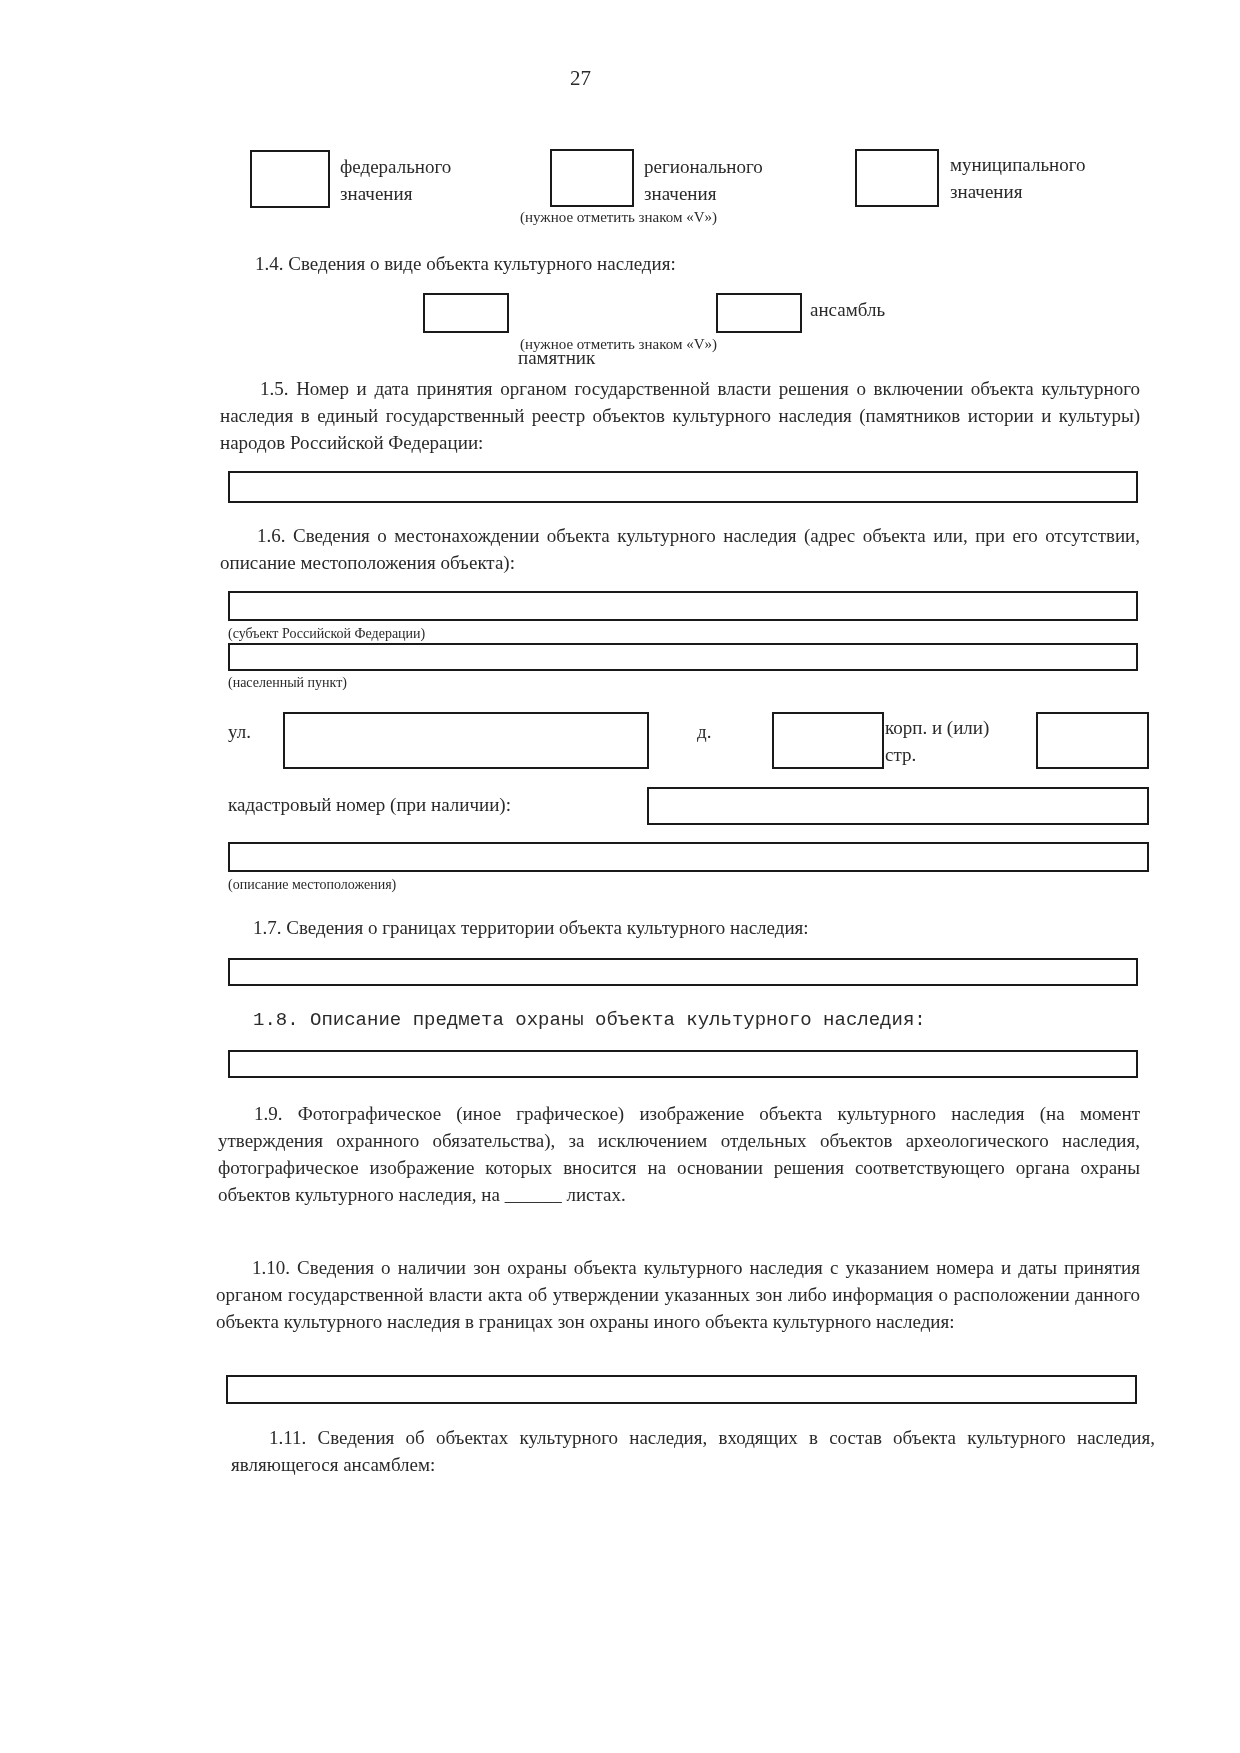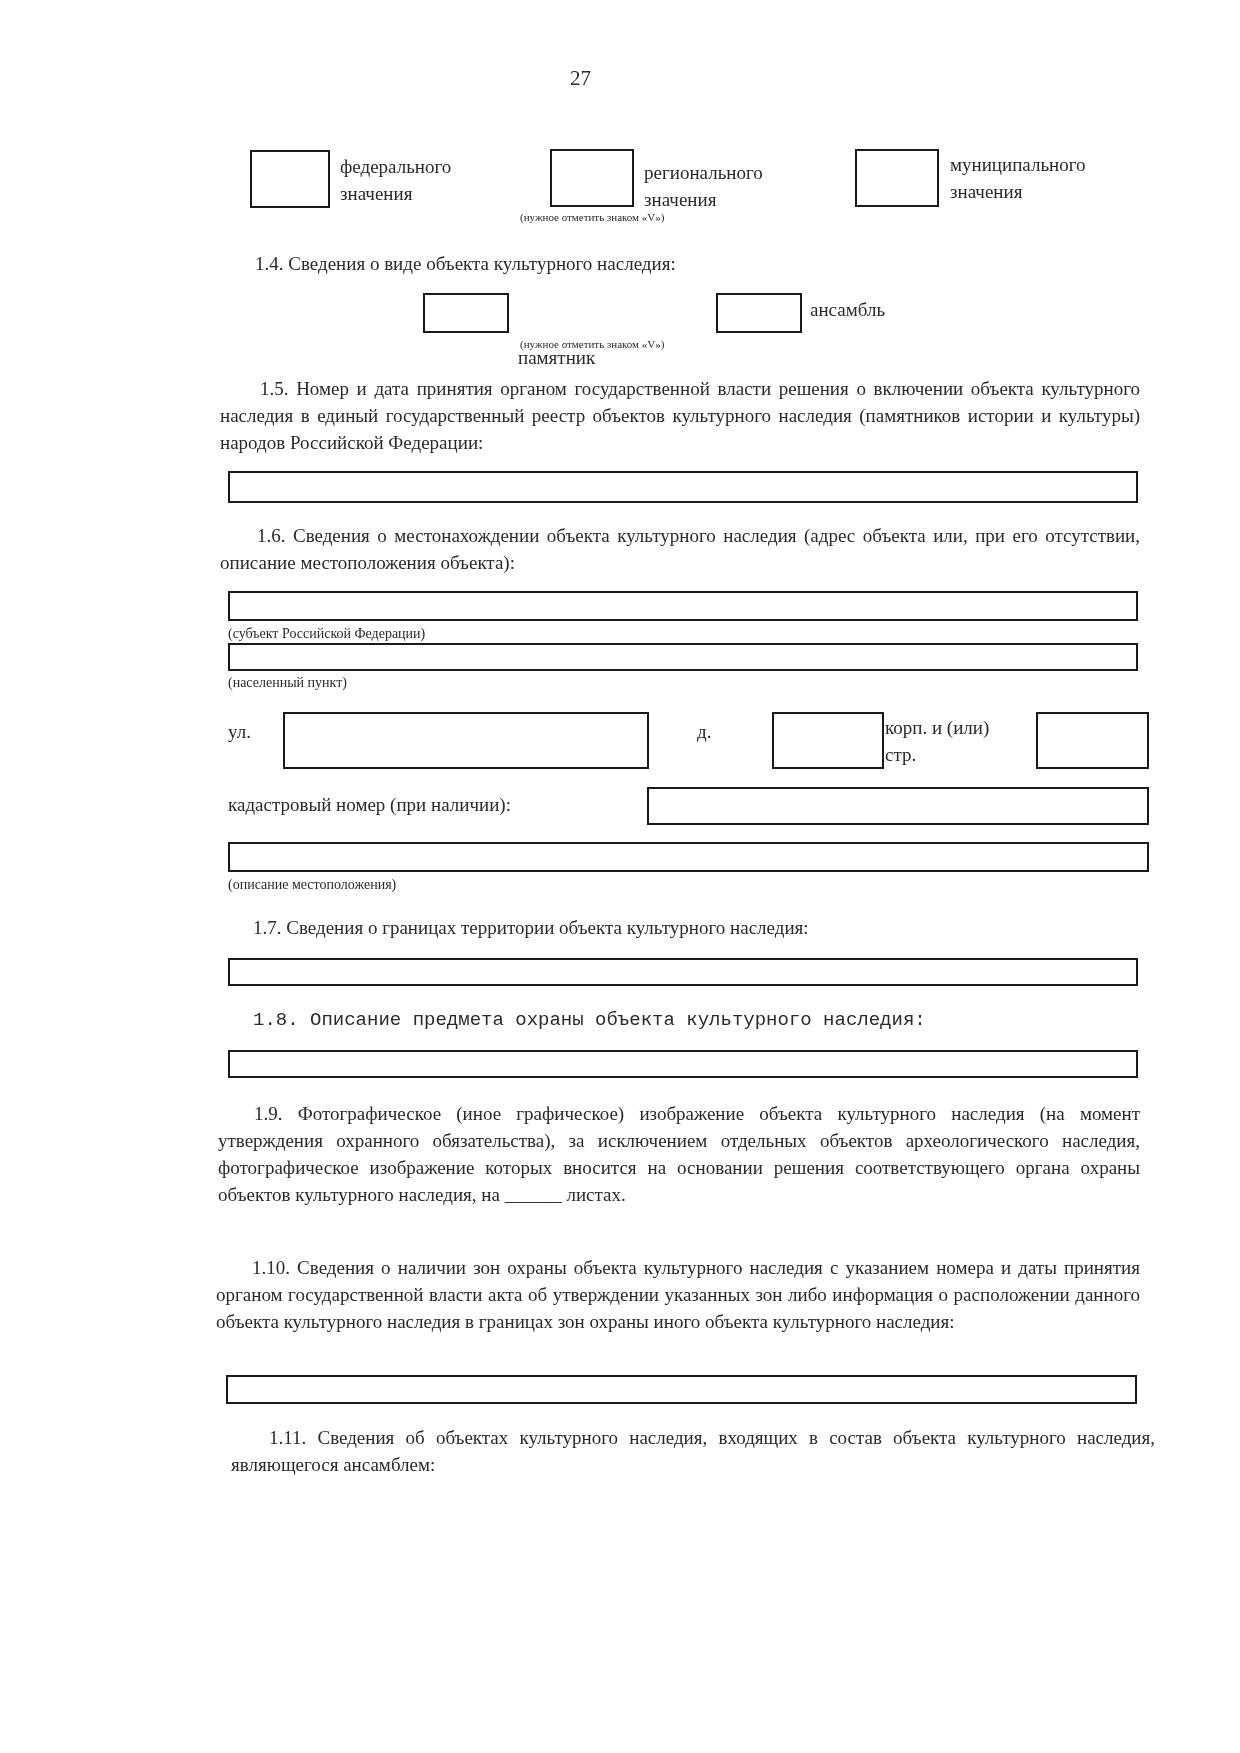--- a/index.html
+++ b/index.html
@@ -1,38 +1,38 @@
 <!DOCTYPE html>
 <html><head>
 <meta charset="utf-8">
 <style>
   html, body { margin:0; padding:0; background:#ffffff; }
   body { width:1240px; height:1753px; position:relative; overflow:hidden;
          font-family:"Liberation Serif", "DejaVu Serif", serif; color:#2a2a2a; }
   .abs { position:absolute; }
   .txt { font-size:19px; line-height:27px; }
-  .small { font-size:11px; line-height:16px; }
+  .small { font-size:15px; line-height:16px; }
   .box { position:absolute; border:2px solid #1a1a1a; background:#fff; box-sizing:border-box; }
   .just { text-align:justify; text-align-last:left; }
   .center { text-align:left; }
   .page-number { font-size:21px; }
 </style>
 </head>
 <body>
 
 <div class="abs page-number center" style="left:570px; top:66px; width:100px;">27</div>
 
 <div class="box" style="left:250px; top:150px; width:80px; height:58px;"></div>
 <div class="abs txt" style="left:340px; top:153px; line-height:27px;">
   <div>федерального</div>
   <div>значения</div>
 </div>
 
 <div class="box" style="left:550px; top:149px; width:84px; height:58px;"></div>
-<div class="abs txt" style="left:644px; top:153px; line-height:27px;margin-top:6px;">
+<div class="abs txt" style="left:644px; top:153px; line-height:27px;">
   <div>регионального</div>
   <div>значения</div>
 </div>
 
 <div class="box" style="left:855px; top:149px; width:84px; height:58px;"></div>
 <div class="abs txt" style="left:950px; top:151px; line-height:27px;">
   <div>муниципального</div>
   <div>значения</div>
 </div>
 

